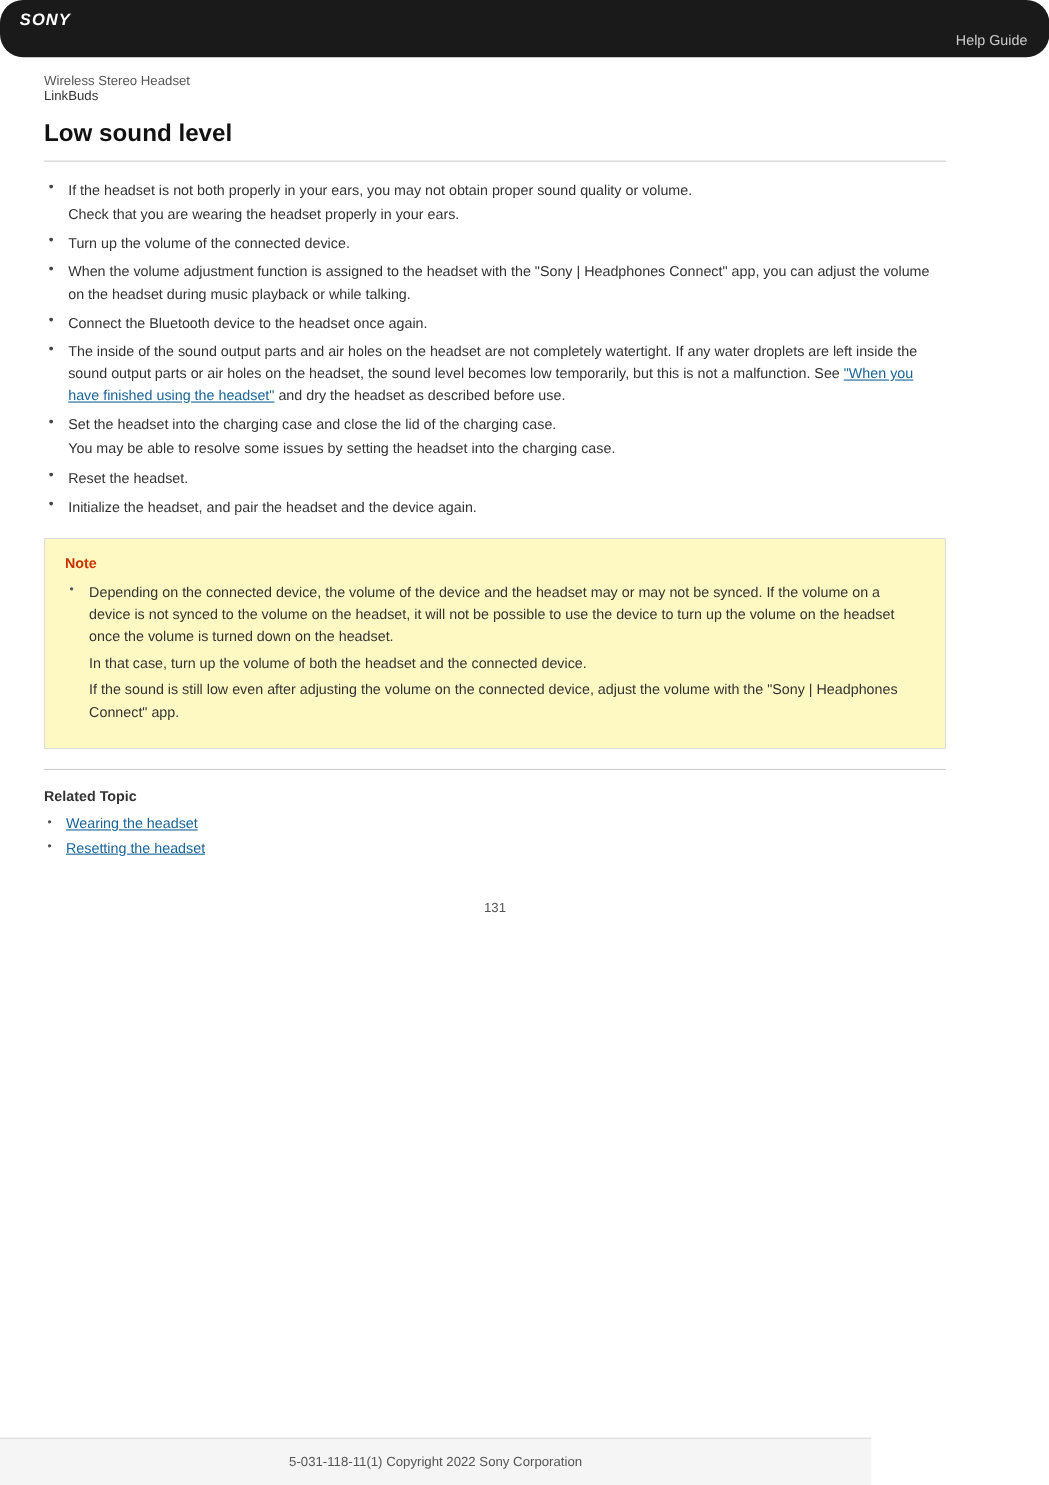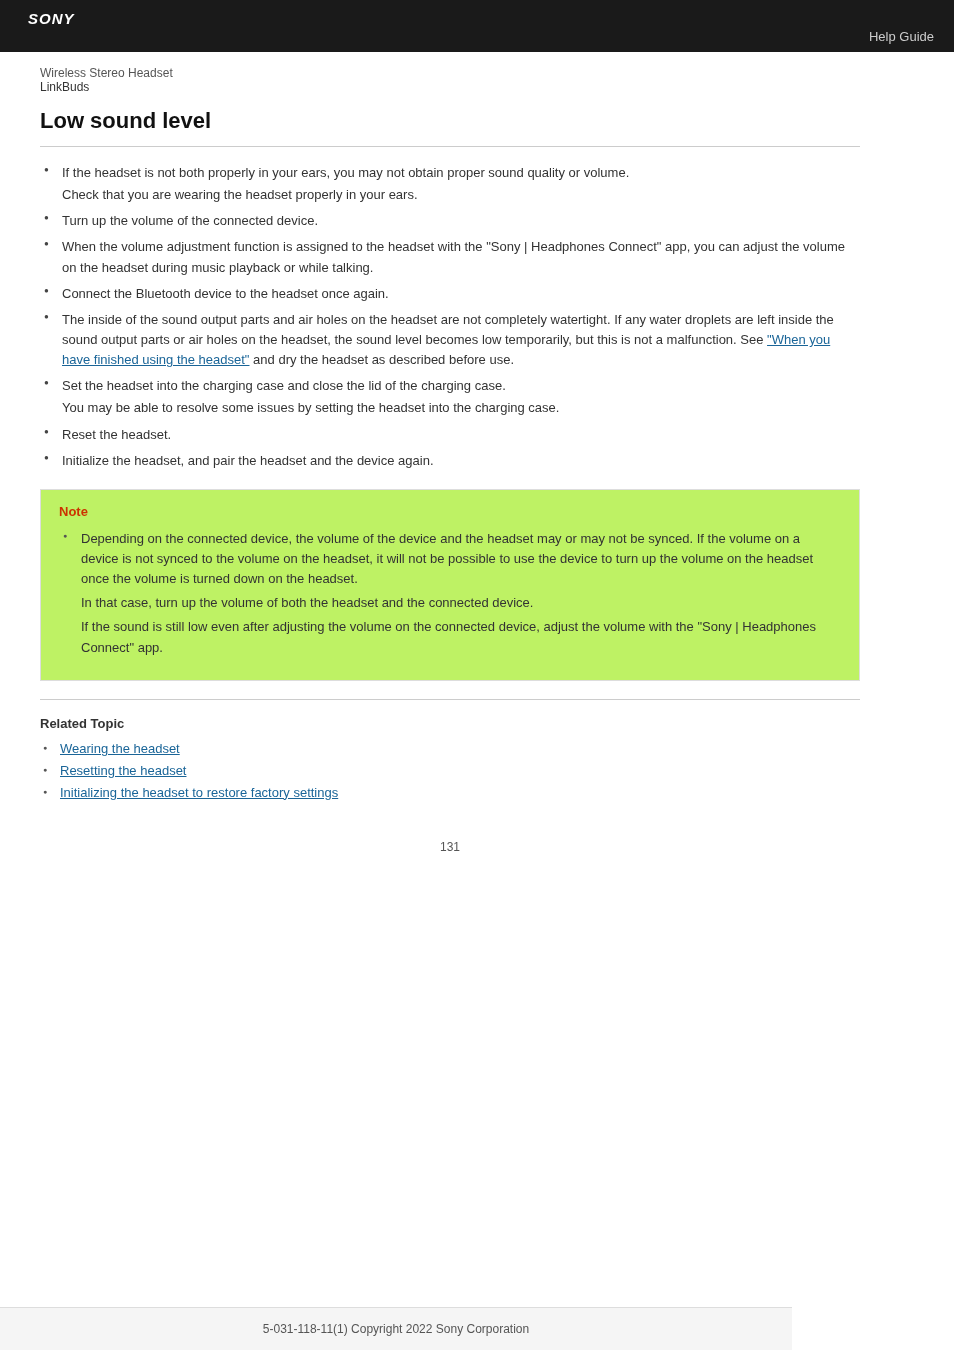--- a/index.html
+++ b/index.html
@@ -9,21 +9,22 @@
       color: #333;
       background: #fff;
       width: 954px;
       min-height: 1350px;
     }
 
     
     .header {
       background: #1a1a1a;
       color: #fff;
-      padding: 10px 20px 8px 28px;
+      padding: 10px 20px 8px 18px;
+      border-radius: 21px;
     }
     .header-sony {
       font-size: 15px;
       font-weight: bold;
       letter-spacing: 1px;
       color: #fff;
       font-style: italic;
     }
     .header-subtitle {
       font-size: 13px;
@@ -97,21 +98,21 @@
       text-decoration: underline;
       cursor: pointer;
     }
 
     
     .note-section {
       border: 1px solid #ddd;
       padding: 14px 18px;
       margin-top: 18px;
       margin-bottom: 18px;
-      background: #bef264;
+      background: #fef9c3;
     }
     .note-title {
       color: #cc3300;
       font-weight: bold;
       font-size: 13px;
       margin-bottom: 10px;
     }
     .note-list {
       list-style: none;
       padding: 0;
@@ -260,23 +261,20 @@
 
   <div class="related-topic">
     <div class="related-title">Related Topic</div>
     <ul class="related-list">
       <li>
         <a class="link-blue">Wearing the headset</a>
       </li>
       <li>
         <a class="link-blue">Resetting the headset</a>
       </li>
-      <li>
-        <a class="link-blue">Initializing the headset to restore factory settings</a>
-      </li>
     </ul>
   </div>
 
   <div class="page-number">131</div>
 
 </div>
 
 <div class="footer">
   <span>5-031-118-11(1) Copyright 2022 Sony Corporation</span>
 </div>

